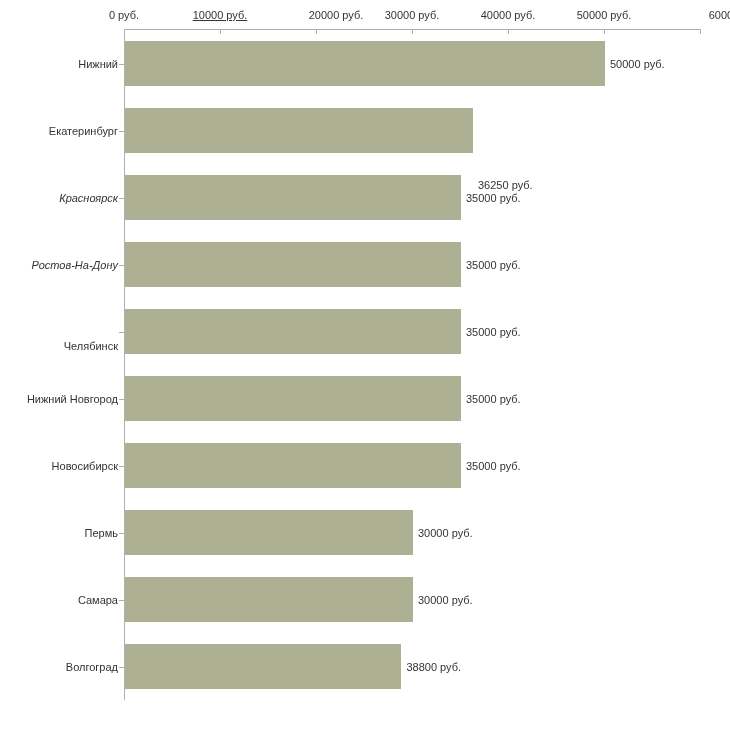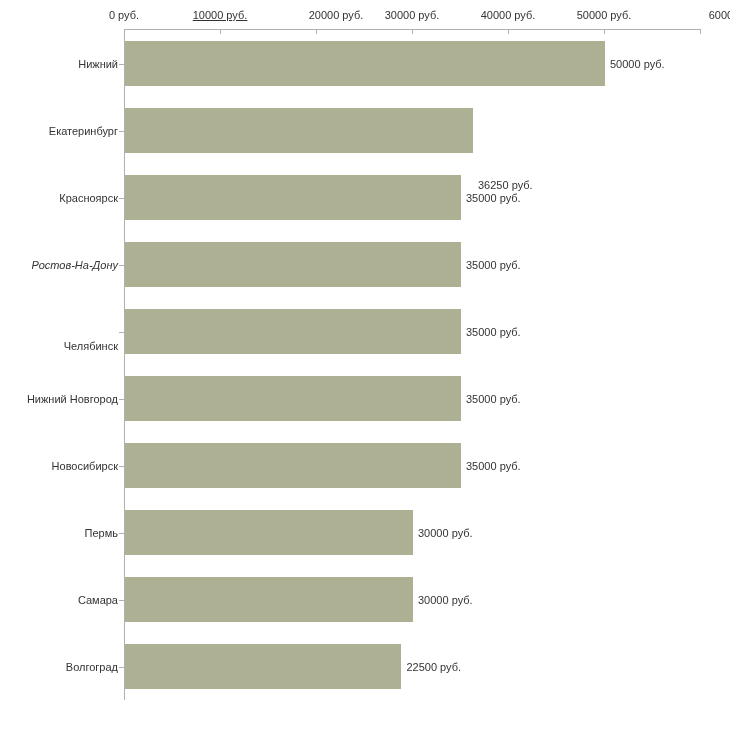--- a/index.html
+++ b/index.html
@@ -80,21 +80,21 @@
       <div class="tick-mark" style="left: 604px; top: 29px; height: 5px;"></div>
       <div class="tick-label" style="left: 604px; top: 9px;">50000 руб.</div>
       <div class="tick-mark" style="left: 700px; top: 29px; height: 5px;"></div>
       <div class="tick-label" style="left: 736px; top: 9px;">60000 руб.</div>
     </div>
   <div id="cats-layer">
       <div class="cat-label" style="right: 612px; top: 63.5px;">Нижний</div>
       <div class="cat-tick" style="left: 119px; top: 64px; width: 5px;"></div>
       <div class="cat-label" style="right: 612px; top: 130.5px;">Екатеринбург</div>
       <div class="cat-tick" style="left: 119px; top: 131px; width: 5px;"></div>
-      <div class="cat-label" style="right: 612px; top: 197.5px;">Красноярск</div>
+      <div class="cat-label" style="right: 612px; top: 197.5px; font-style: italic;">Красноярск</div>
       <div class="cat-tick" style="left: 119px; top: 198px; width: 5px;"></div>
       <div class="cat-label" style="right: 612px; top: 264.5px; font-style: italic;">Ростов-На-Дону</div>
       <div class="cat-tick" style="left: 119px; top: 265px; width: 5px;"></div>
       <div class="cat-label" style="right: 612px; top: 346px;">Челябинск</div>
       <div class="cat-tick" style="left: 119px; top: 332px; width: 5px;"></div>
       <div class="cat-label" style="right: 612px; top: 398.5px; text-align: center;">Нижний Новгород</div>
       <div class="cat-tick" style="left: 119px; top: 399px; width: 5px;"></div>
       <div class="cat-label" style="right: 612px; top: 465.5px;">Новосибирск</div>
       <div class="cat-tick" style="left: 119px; top: 466px; width: 5px;"></div>
       <div class="cat-label" style="right: 612px; top: 532.5px; text-align: center;">Пермь</div>
@@ -117,15 +117,15 @@
       <div class="bar-value" style="left: 466px; top: 331.5px;">35000 руб.</div>
       <div class="bar" title="Нижний Новгород: 35000 руб." style="left: 125px; top: 376px; width: 336px; height: 45px; background: rgb(174, 176, 148);"></div>
       <div class="bar-value" style="left: 466px; top: 398.5px;">35000 руб.</div>
       <div class="bar" title="Новосибирск: 35000 руб." style="left: 125px; top: 443px; width: 336px; height: 45px; background: rgb(174, 176, 148);"></div>
       <div class="bar-value" style="left: 466px; top: 465.5px;">35000 руб.</div>
       <div class="bar" title="Пермь: 30000 руб." style="left: 125px; top: 510px; width: 288px; height: 45px; background: rgb(174, 176, 148);"></div>
       <div class="bar-value" style="left: 418px; top: 532.5px;">30000 руб.</div>
       <div class="bar" title="Самара: 30000 руб." style="left: 125px; top: 577px; width: 288px; height: 45px; background: rgb(174, 176, 148);"></div>
       <div class="bar-value" style="left: 418px; top: 599.5px;">30000 руб.</div>
       <div class="bar" title="Волгоград: 28800 руб." style="left: 125px; top: 644px; width: 276.48px; height: 45px; background: rgb(174, 176, 148);"></div>
-      <div class="bar-value" style="left: 406.48px; top: 666.5px;">22500 руб.</div>
+      <div class="bar-value" style="left: 406.48px; top: 666.5px;">38800 руб.</div>
     </div>
 </div>
 
 </body></html>

